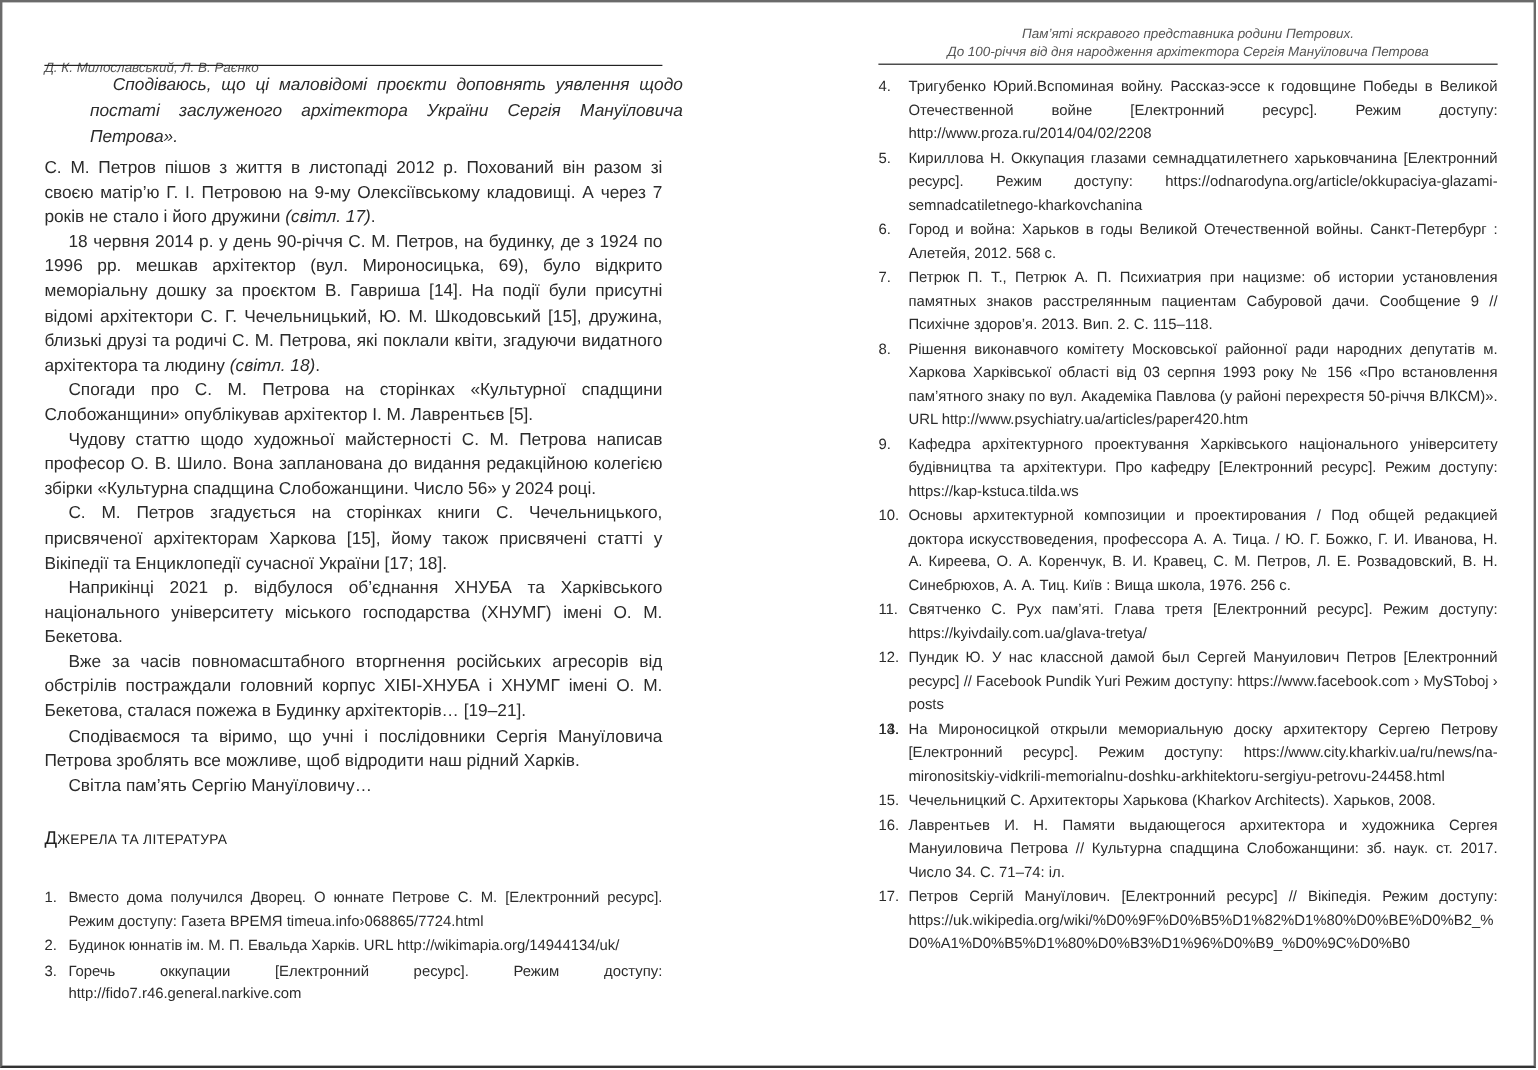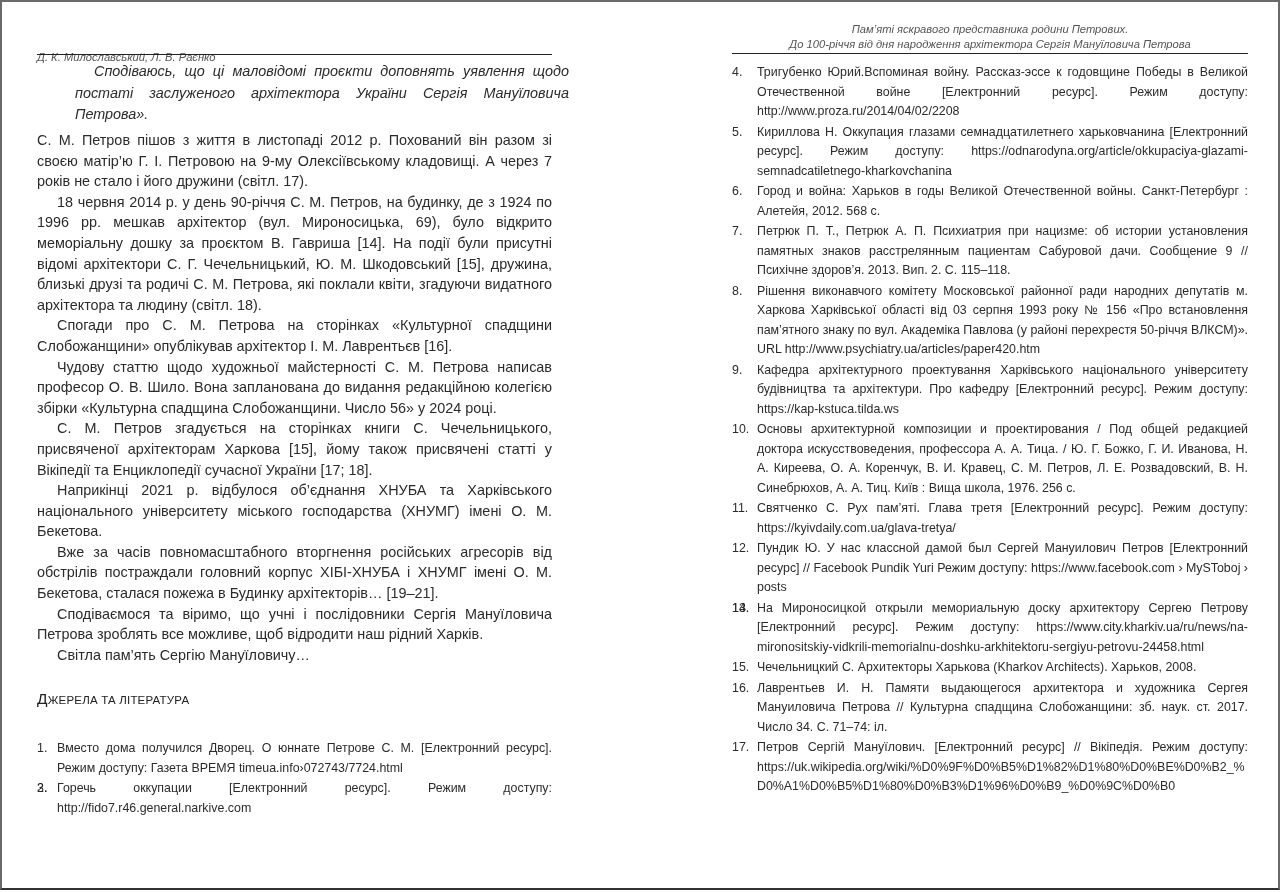--- a/index.html
+++ b/index.html
@@ -36,21 +36,21 @@
     font-size: 14.4px; line-height: 20.6px; text-align: justify;
   }
   .quote {
     position: absolute; top: 61px; left: 38px; width: 494px;
     font-size: 14.4px; line-height: 21.5px; font-style: italic; text-align: justify;
   }
   .quote .indent { display: inline-block; width: 19px; }
   .paras { top: 130px; }
   .paras p { margin: 0; text-indent: 20px; }
   .paras p.noindent { text-indent: 0; }
-  .paras .ital { }
+  .paras .ital { font-style: italic; }
 
   .section-title {
     position: absolute; top: 690px; left: 0; width: 100%; text-align: left;
     font-size: 14.4px; letter-spacing: 0.2px; color: #222;
   }
   .section-title .big { font-size: 15.5px; }
   .section-title .small { font-size: 11.5px; }
 
   .refs { position: absolute; left: 0; width: 100%; margin: 0; padding: 0; list-style: none; }
   .page.left .refs { top: 739px; }
@@ -75,34 +75,34 @@
 
 <div class="page left">
   <div class="running-head">Д. К. Милославський, Л. В. Раєнко</div>
   <div class="head-rule"></div>
 
   <div class="quote"><span class="indent"></span><span>Сподіваюсь, що ці маловідомі проєкти доповнять уявлення щодо постаті заслуженого архітектора України Сергія Мануїловича Петрова».</span></div>
 
   <div class="body-text paras">
     <p class="noindent"><span>С. М. Петров пішов з життя в листопаді 2012 р. Похований він разом зі своєю матір’ю Г. І. Петровою на 9-му Олексіївському кладовищі. А через 7 років не стало і його дружини </span><span class="ital">(світл. 17)</span><span>.</span></p>
     <p><span>18 червня 2014 р. у день 90-річчя С. М. Петров, на будинку, де з 1924 по 1996 рр. мешкав архітектор (вул. Мироносицька, 69), було відкрито меморіальну дошку за проєктом В. Гавриша [14]. На події були присутні відомі архітектори С. Г. Чечельницький, Ю. М. Шкодовський [15], дружина, близькі друзі та родичі С. М. Петрова, які поклали квіти, згадуючи видатного архітектора та людину </span><span class="ital">(світл. 18)</span><span>.</span></p>
-    <p>Спогади про С. М. Петрова на сторінках «Культурної спадщини Слобожанщини» опублікував архітектор І. М. Лаврентьєв [16].</p>
+    <p>Спогади про С. М. Петрова на сторінках «Культурної спадщини Слобожанщини» опублікував архітектор І. М. Лаврентьєв [5].</p>
     <p>Чудову статтю щодо художньої майстерності С. М. Петрова написав професор О. В. Шило. Вона запланована до видання редакційною колегією збірки «Культурна спадщина Слобожанщини. Число 56» у 2024 році.</p>
     <p>С. М. Петров згадується на сторінках книги С. Чечельницького, присвяченої архітекторам Харкова [15], йому також присвячені статті у Вікіпедії та Енциклопедії сучасної України [17; 18].</p>
     <p>Наприкінці 2021 р. відбулося об’єднання ХНУБА та Харківського національного університету міського господарства (ХНУМГ) імені О. М. Бекетова.</p>
     <p>Вже за часів повномасштабного вторгнення російських агресорів від обстрілів постраждали головний корпус ХІБІ-ХНУБА і ХНУМГ імені О. М. Бекетова, сталася пожежа в Будинку архітекторів… [19–21].</p>
     <p>Сподіваємося та віримо, що учні і послідовники Сергія Мануїловича Петрова зроблять все можливе, щоб відродити наш рідний Харків.</p>
     <p>Світла пам’ять Сергію Мануїловичу…</p>
   </div>
 
   <div class="section-title"><span class="big">Д</span><span class="small">ЖЕРЕЛА ТА ЛІТЕРАТУРА</span></div>
 
   <ul class="refs">
-    <li class="ref"><span class="num">1.</span><span>Вместо дома получился Дворец. О юннате Петрове С. М. [Електронний ресурс]. Режим доступу: Газета ВРЕМЯ timeua.info›072743/7724.html</span></li>
-    <li class="ref"><span class="num">2.</span></li>
+    <li class="ref"><span class="num">1.</span><span>Вместо дома получился Дворец. О юннате Петрове С. М. [Електронний ресурс]. Режим доступу: Газета ВРЕМЯ timeua.info›068865/7724.html</span></li>
+    <li class="ref"><span class="num">2.</span><span>Будинок юннатів ім. М. П. Евальда Харків. URL http://wikimapia.org/14944134/uk/</span></li>
     <li class="ref"><span class="num">3.</span><span>Горечь оккупации [Електронний ресурс]. Режим доступу: http://fido7.r46.general.narkive.com</span></li>
   </ul>
 
   <div class="page-number">154</div>
 </div>
 
 <div class="page right">
   <div class="running-head">
     <div>Пам’яті яскравого представника родини Петрових.</div>
     <div>До 100-річчя від дня народження архітектора Сергія Мануїловича Петрова</div>

